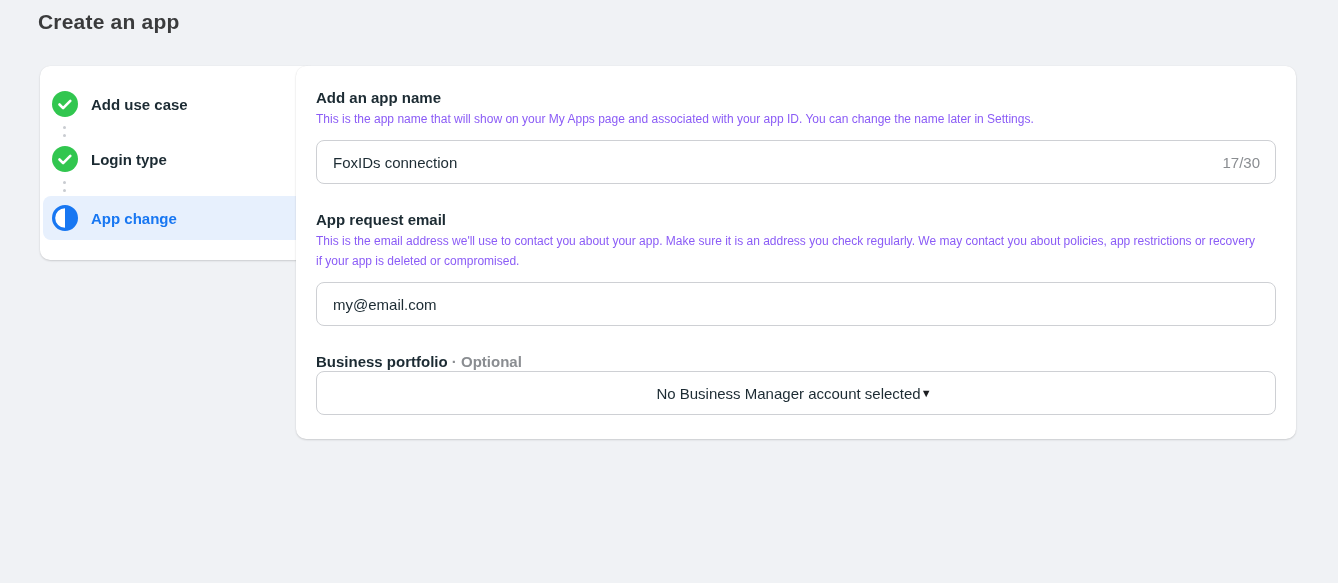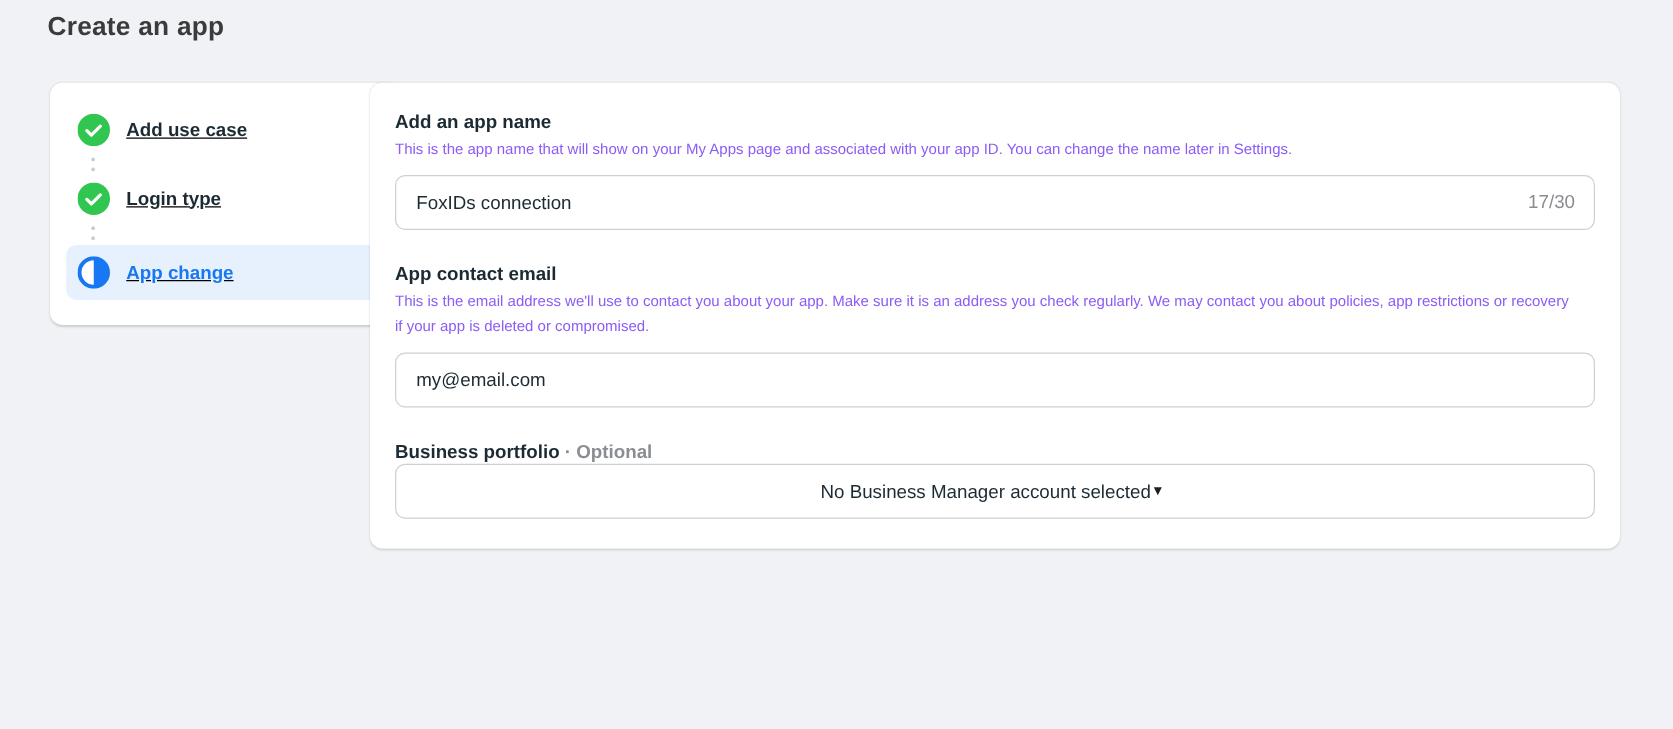--- a/index.html
+++ b/index.html
@@ -9,22 +9,21 @@
   .page-title {
     position:absolute; left:38px; top:10px;
     font-size:21px; font-weight:700; color:#3A3B3C; letter-spacing:.2px;
   }
 
   
   .stepper-card {
     position:absolute; left:40px; top:66px; width:278px;
     background:#fff; border-radius:10px;
     box-shadow:0 1px 2px rgba(0,0,0,.15), 0 0 1px rgba(0,0,0,.08);
-    padding:20px 13px;
-    text-decoration:underline;
+    padding:20px 3px;
   }
   .step-row {
     display:flex; align-items:center; gap:13px;
     padding:5px 9px; border-radius:8px; cursor:pointer;
   }
   .step-row.current { background:#E7F0FD; padding:9px; }
   .step-label { font-size:15px; font-weight:700; color:#1C2B33; }
   .step-row.current .step-label { color:#1877F2; }
   .step-icon { width:26px; height:26px; flex:0 0 26px; display:block; }
   .dots { display:flex; flex-direction:column; gap:5px; margin:4px 0 4px 20px; }
@@ -123,21 +122,21 @@
   <div class="section">
     <div class="section-heading">Add an app name</div>
     <div class="section-desc">This is the app name that will show on your My Apps page and associated with your app ID. You can change the name later in Settings.</div>
     <div class="text-input-wrap">
       <input class="text-input" type="text" value="FoxIDs connection" style="">
       <span class="char-counter">17/30</span>
     </div>
   </div>
 
   <div class="section">
-    <div class="section-heading">App contact email</div>
+    <div class="section-heading">App request email</div>
     <div class="section-desc">This is the email address we'll use to contact you about your app. Make sure it is an address you check regularly. We may contact you about policies, app restrictions or recovery if your app is deleted or compromised.</div>
     <div class="text-input-wrap">
       <input class="text-input no-counter" type="text" value="my@email.com" style="">
     </div>
   </div>
 
   <div class="section" style="margin-bottom:22px;">
     <div class="section-heading">
       <span>Business portfolio</span>
       <span class="optional"> <span>· Optional</span></span>

